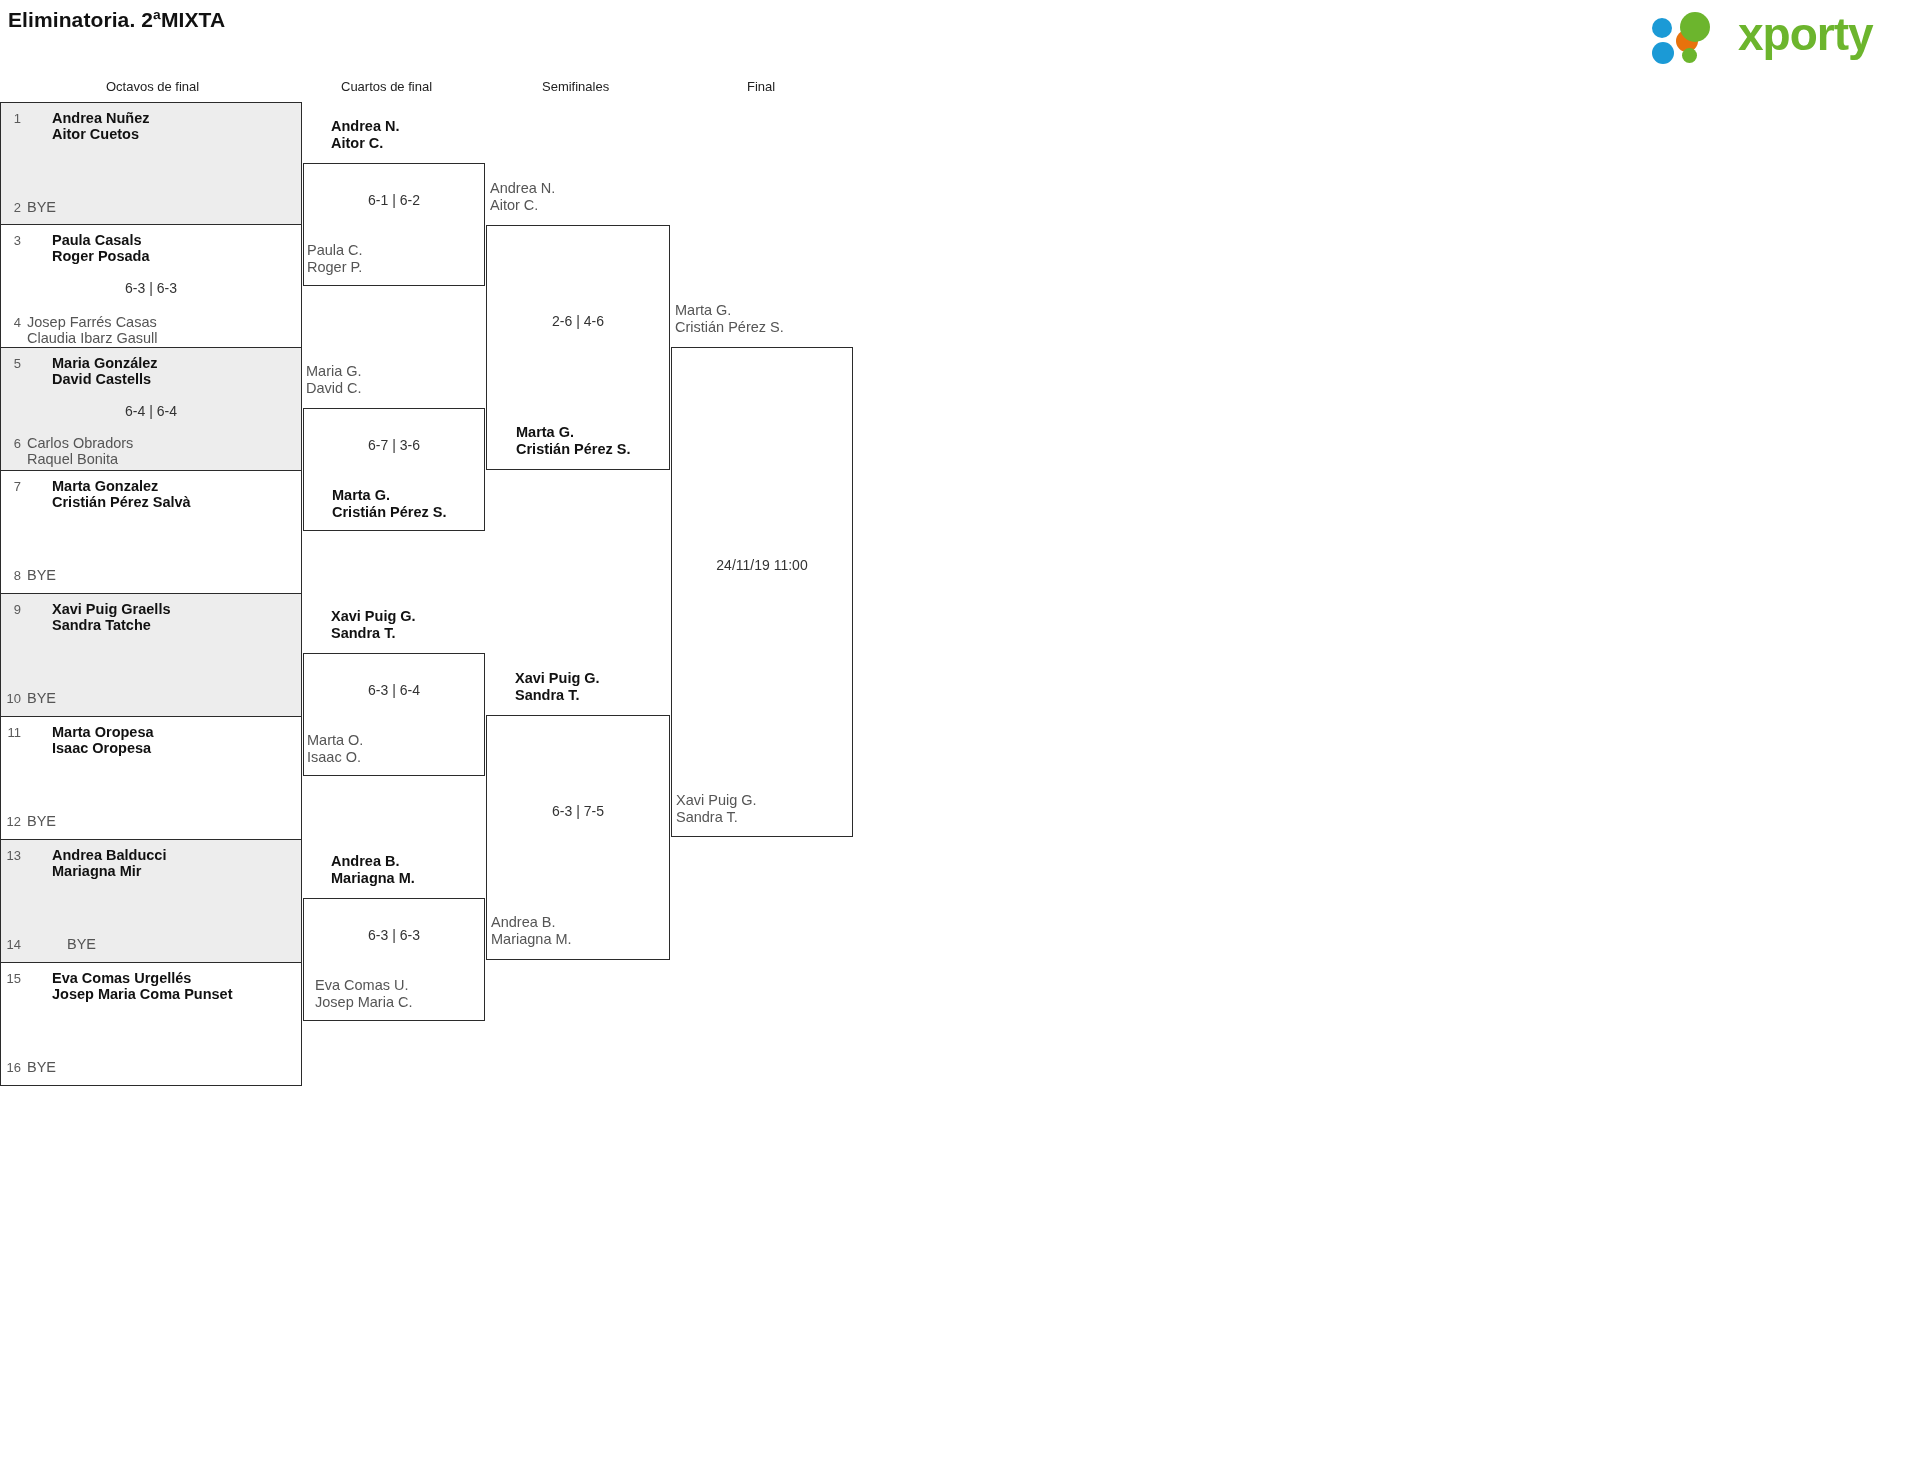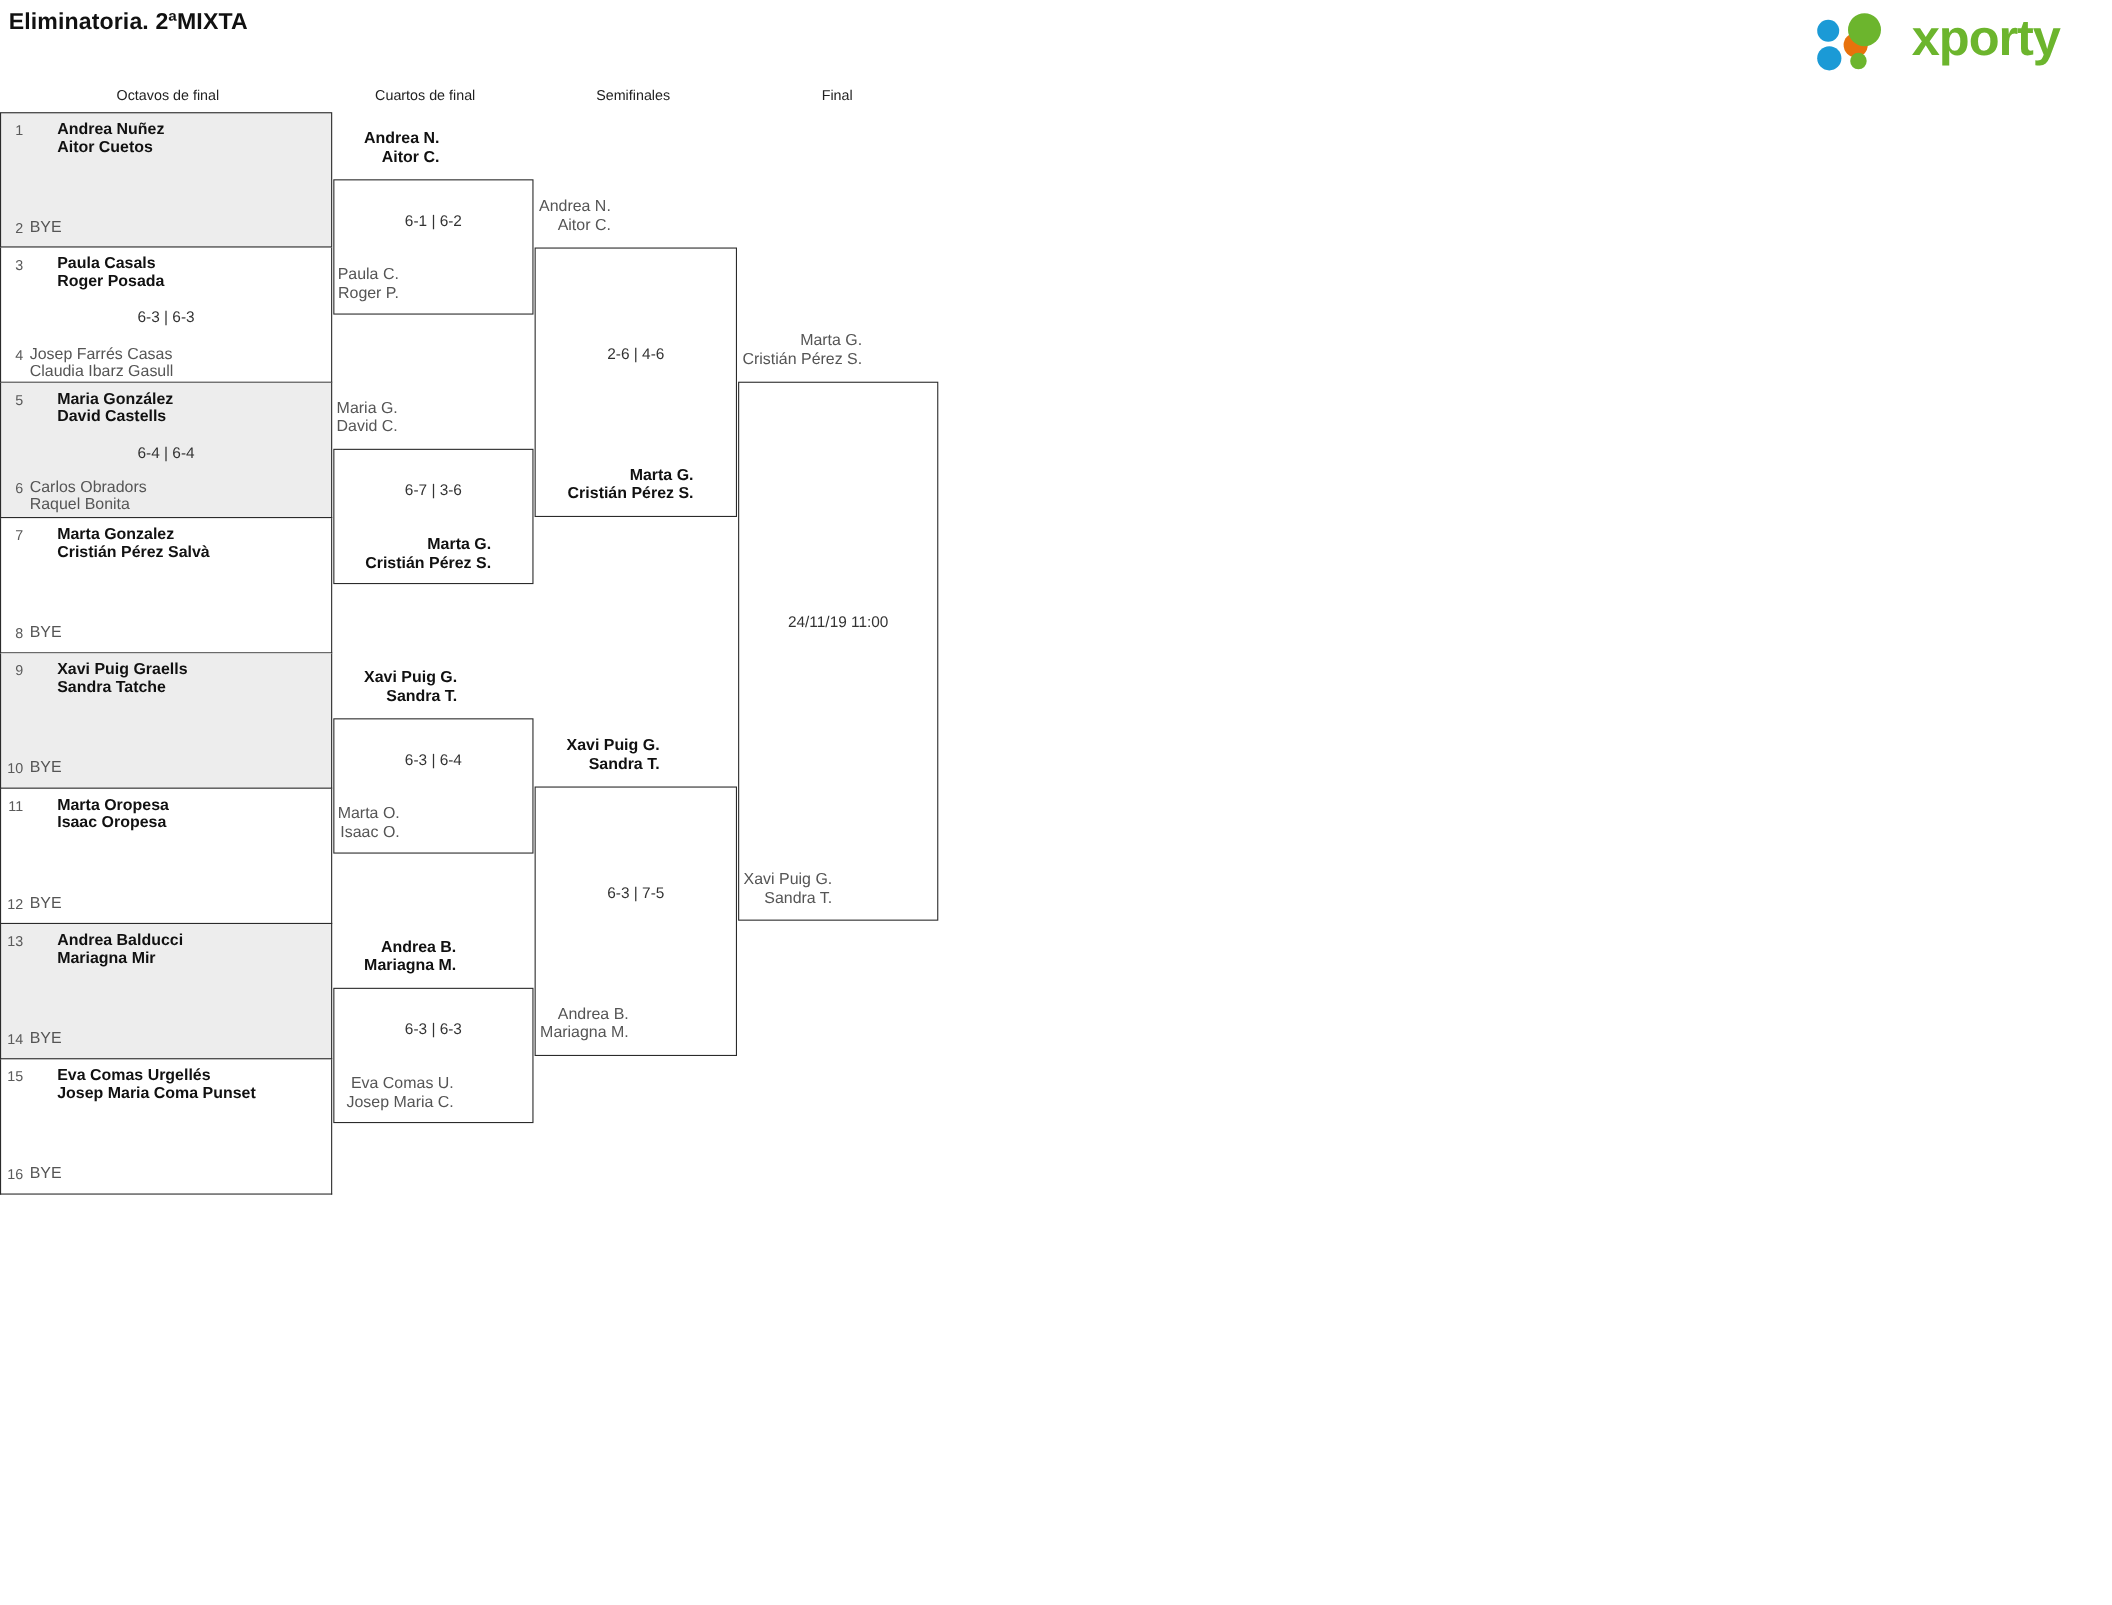--- a/index.html
+++ b/index.html
@@ -34,21 +34,21 @@
   .names{font-size:14.5px;line-height:15.5px;}
   .names .n{display:block;white-space:nowrap;}
   .win{font-weight:bold;color:#111;margin-left:25px;}
   .lose{font-weight:normal;color:#555;}
   .bye{font-size:14.5px;color:#555;line-height:15.5px;}
   .score16{position:absolute;left:0;right:0;text-align:center;font-size:14px;color:#333;}
 
   
   .bx{position:absolute;box-sizing:border-box;border:1px solid #2b2b2b;}
   .bxscore{position:absolute;left:0;right:0;text-align:center;font-size:14px;color:#333;}
-  .pair{position:absolute;font-size:14.5px;line-height:16.5px;white-space:nowrap;text-align:right;}
+  .pair{position:absolute;font-size:14.5px;line-height:16.5px;white-space:nowrap;}
   .pair .n{display:block;}
   .finaldate{position:absolute;text-align:center;font-size:14px;color:#333;white-space:nowrap;}
 </style>
 </head>
 <body>
 
 <div class="hdr">
   <div class="l2">Eliminatoria. 2ªMIXTA</div>
 </div>
 
@@ -166,21 +166,21 @@
 
 <div class="r16 shade" style="top:840px;height:123px;">
   <div class="slot" style="top:8px;">
     <span class="seed low">13</span>
     <span class="names win">
       <span class="n">Andrea Balducci</span>
       <span class="n">Mariagna Mir</span>
     </span>
   </div>
   <div class="score16" style="top:55px;"></div>
-  <div class="slot" style="top:97px;">
+  <div class="slot" style="top:97px;gap:40px;">
     <span class="seed low">14</span>
     <span class="bye">BYE</span>
   </div>
 </div>
 
 <div class="r16" style="top:963px;height:123px;">
   <div class="slot" style="top:8px;">
     <span class="seed low">15</span>
     <span class="names win">
       <span class="n">Eva Comas Urgellés</span>

